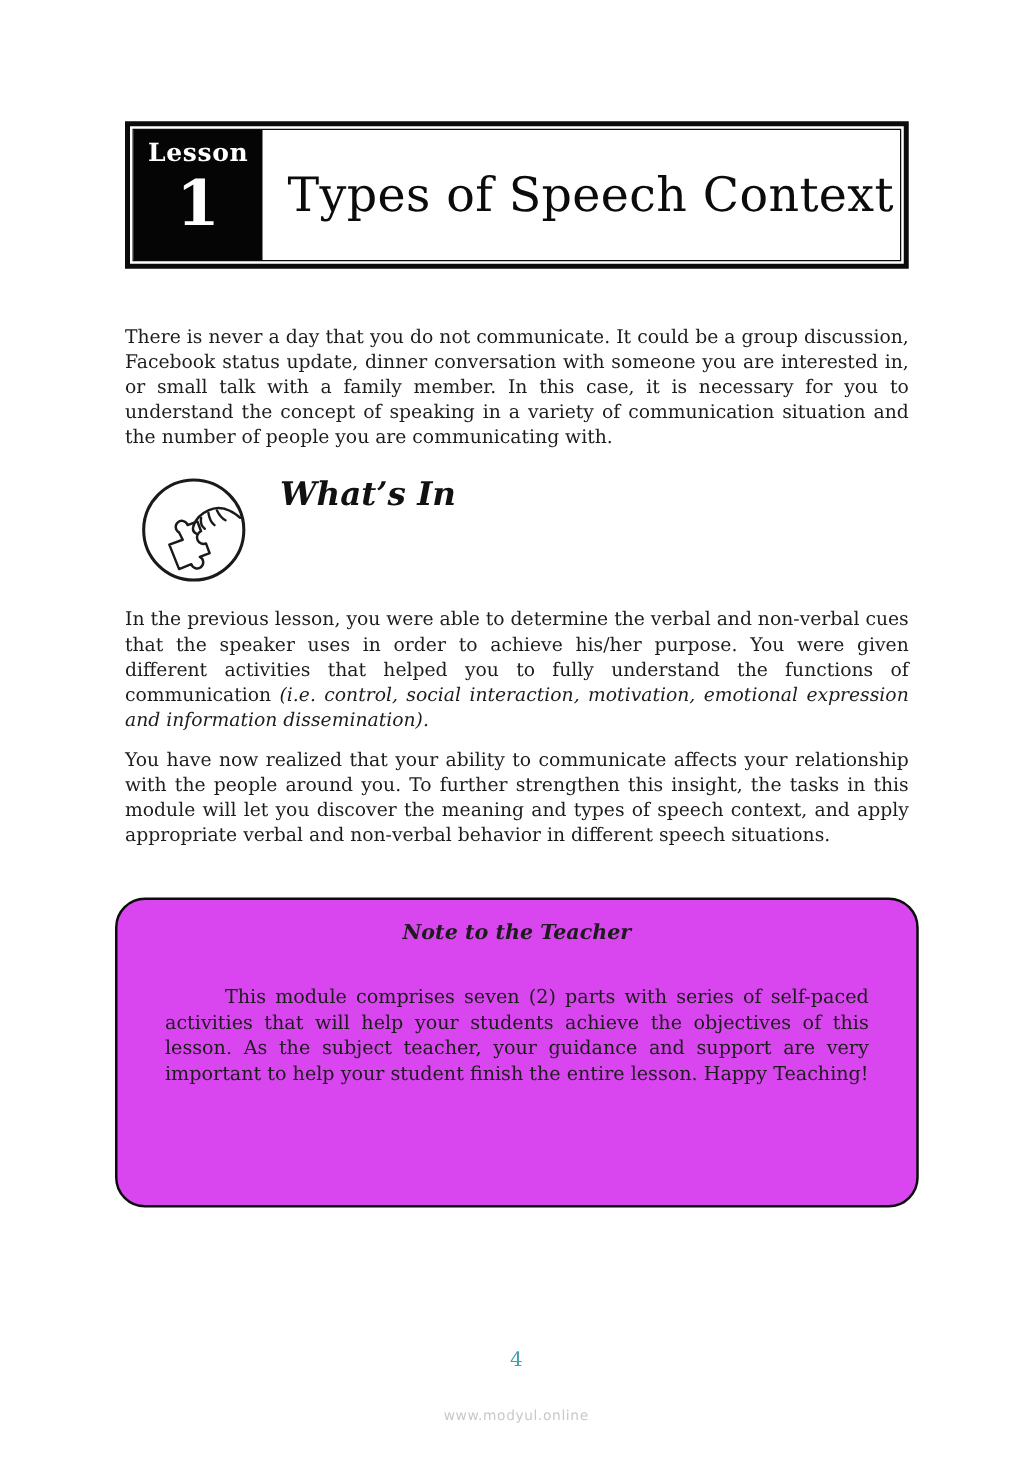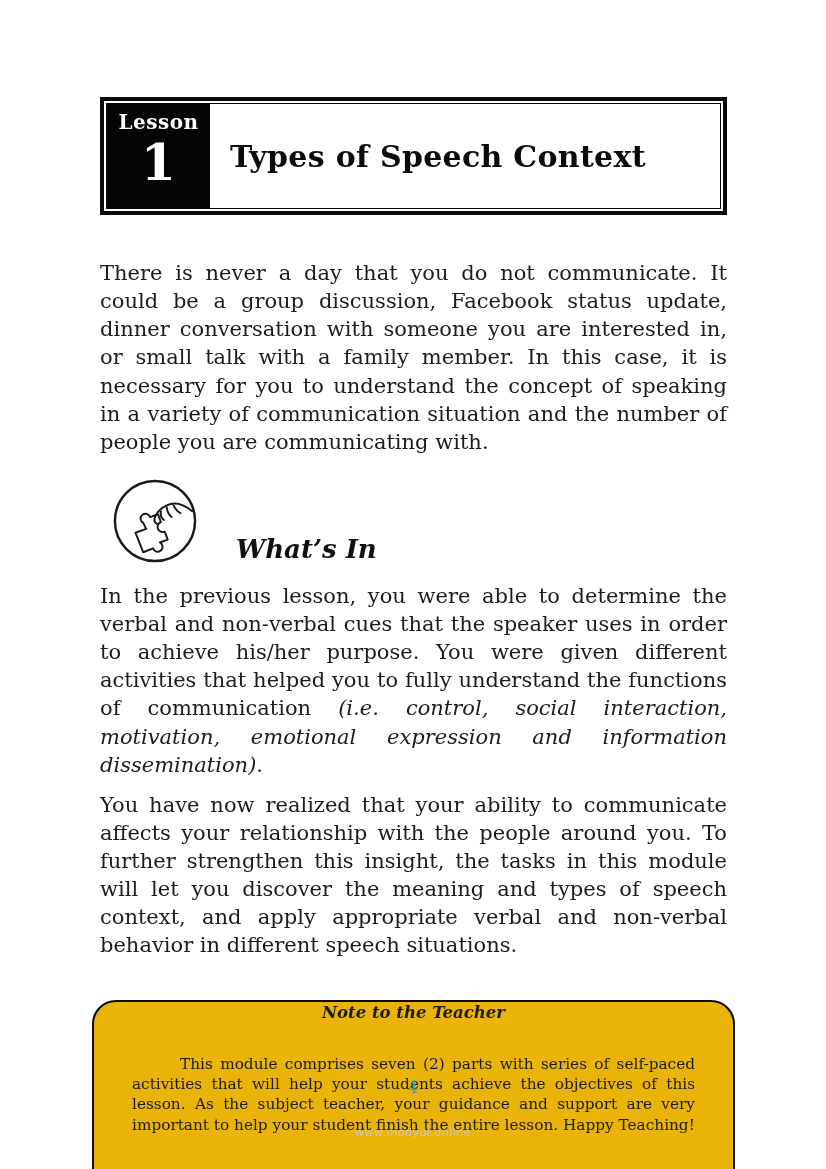--- a/index.html
+++ b/index.html
@@ -39,60 +39,60 @@
     padding-top: 6px;
     flex: 0 0 auto;
   }
   .lesson-label { font-weight: bold; font-size: 20px; letter-spacing: 0.5px; }
   .lesson-number { font-weight: bold; font-size: 50px; line-height: 1.15; }
   .lesson-title {
     flex: 1;
     display: flex;
     align-items: center;
     padding-left: 20px;
-    font-weight: bold;
-    font-size: 30px;
+    font-weight: normal;
+    font-size: 38px;
     letter-spacing: 0.3px;
     color: #0b0b0b;
     text-align: right;
   }
 
   
   .para {
-    font-size: 21px;
+    font-size: 15px;
     line-height: 1.34;
     text-align: justify;
     margin-bottom: 12px;
     color: #1c1c1c;
   }
   .italic { font-style: italic; }
 
   
   .whats-in-row {
     display: flex;
-    align-items: flex-end;
-    gap: 38px;
+    align-items: flex-start;
+    gap: 26px;
     margin: 22px 0 18px 12px;
   }
   .whats-in-icon { width: 86px; height: 86px; display: block; flex: 0 0 auto; }
   .whats-in-heading {
     font-weight: bold;
     font-style: italic;
     font-size: 26px;
     color: #111;
   }
 
   
   .note-box {
     margin: 40px -8px 0 -8px;
     border: 2px solid #0b0b0b;
     border-radius: 24px;
     min-height: 248px;
-    padding: 1px 38px 20px 38px;
-    background: #eab308;
+    padding: 16px 38px 20px 38px;
+    background: #d946ef;
   }
   .note-title {
     text-align: center;
     font-weight: bold;
     font-style: italic;
     font-size: 16.5px;
     margin-bottom: 32px;
   }
   .note-body {
     font-size: 15.3px;

